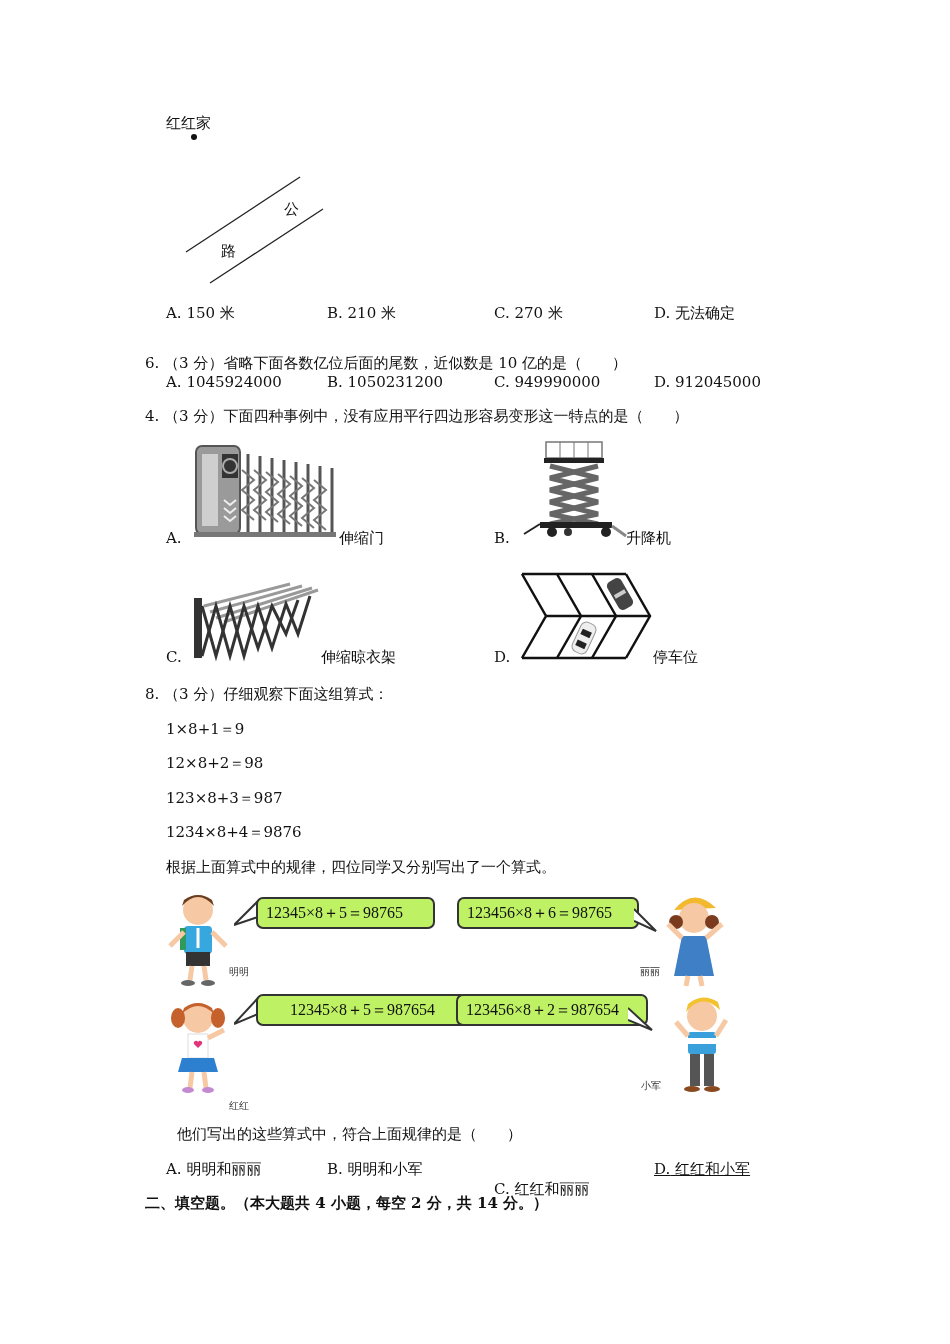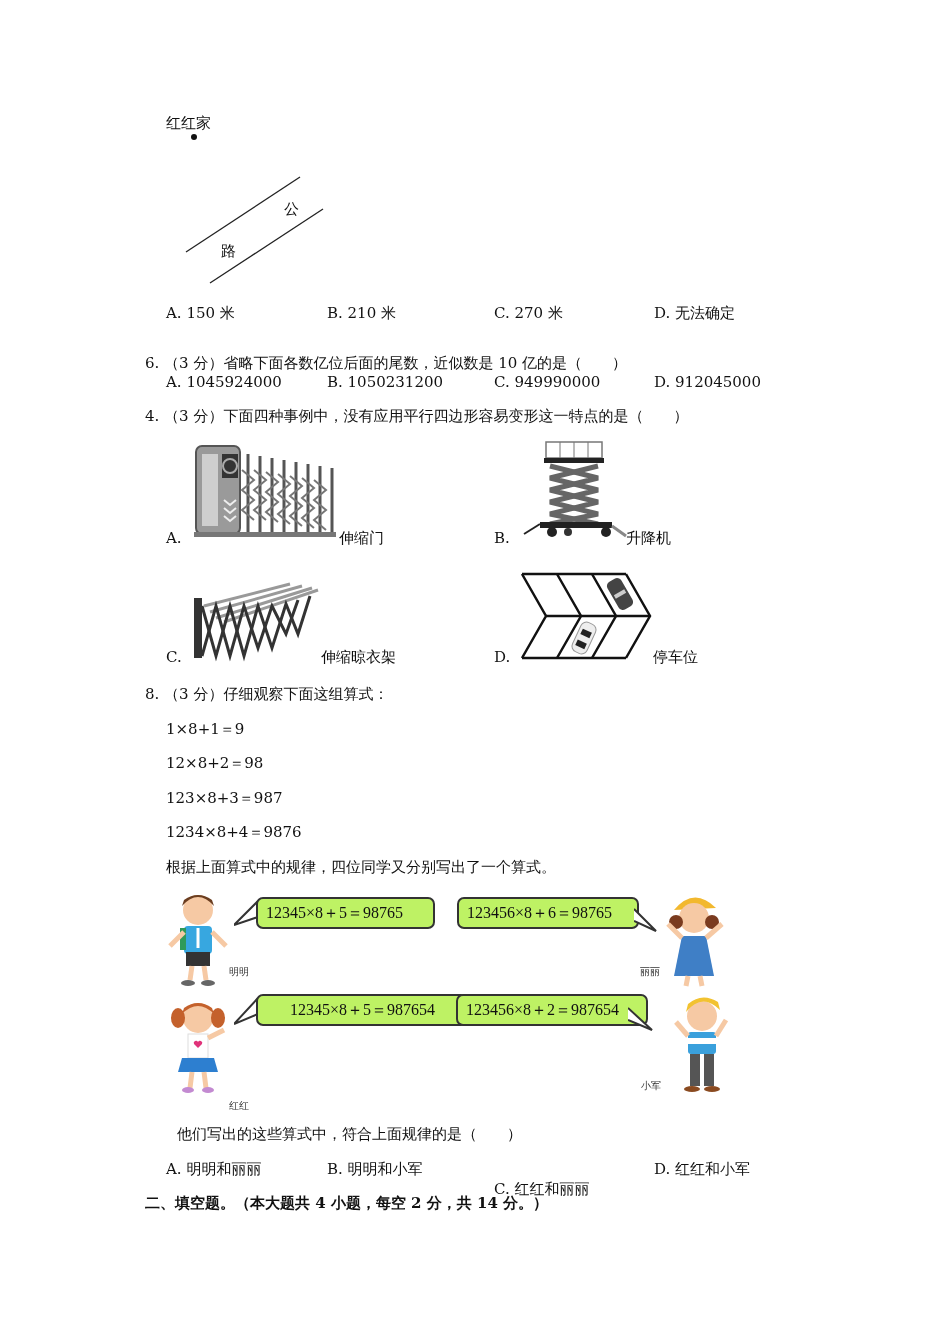--- a/index.html
+++ b/index.html
@@ -198,15 +198,15 @@
     <rect x="34" y="62" width="10" height="32" fill="#555"></rect>
   <ellipse cx="22" cy="97" rx="8" ry="3" fill="#8a4a20"></ellipse>
     <ellipse cx="42" cy="97" rx="8" ry="3" fill="#8a4a20"></ellipse>
 </svg>
 <div class="abs nm" style="left:641px;top:1076px;">小军</div>
 
 <div class="abs" style="left:177px;top:1124px;">他们写出的这些算式中，符合上面规律的是（　　）</div>
 <div class="opt" style="left:166px;top:1159px;"><span>A.</span> <span>明明和丽丽</span></div>
 <div class="opt" style="left:327px;top:1159px;"><span>B.</span> <span>明明和小军</span></div>
 <div class="opt" style="left:494px;top:1159px;margin-top:20px;"><span>C.</span> <span>红红和丽丽</span></div>
-<div class="opt" style="left:654px;top:1159px;"><span>D.</span> <span>红红和小军</span></div>
+<div class="opt" style="left:654px;top:1159px;text-decoration:underline;"><span>D.</span> <span>红红和小军</span></div>
 
 <div class="abs bold" style="left:145px;top:1193px;">二、填空题。（本大题共 4 小题，每空 2 分，共 14 分。）</div>
 
 </body></html>

